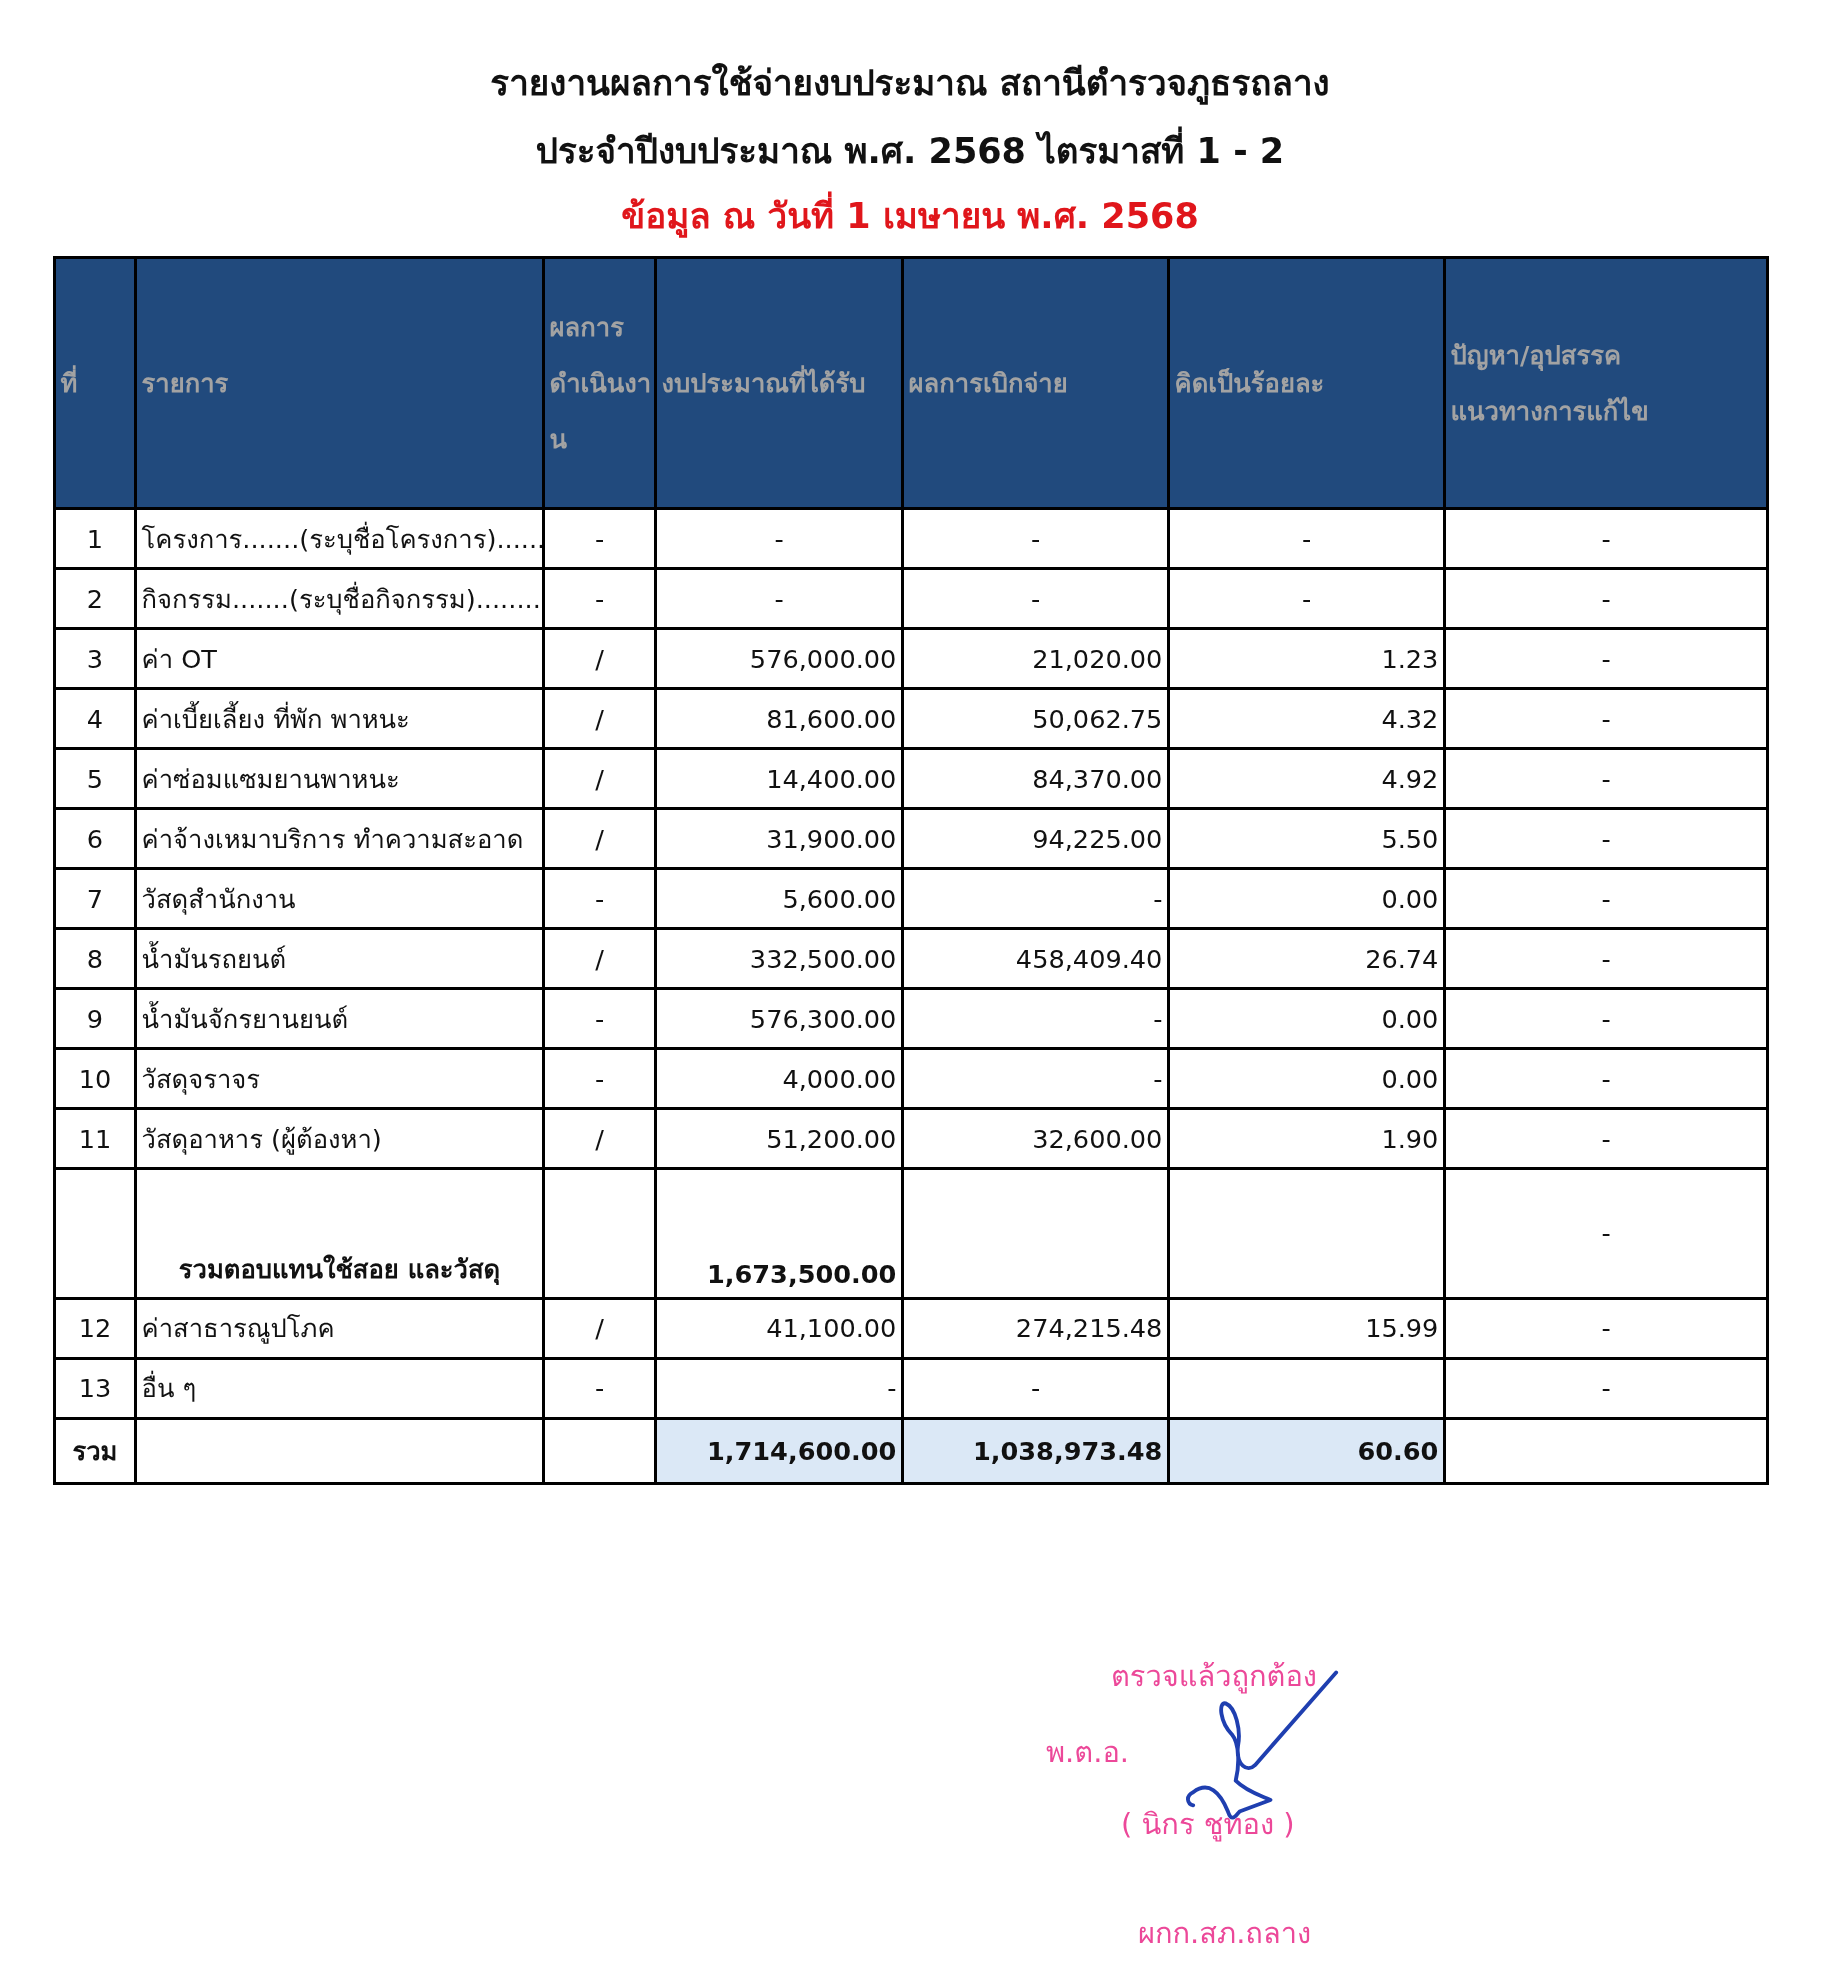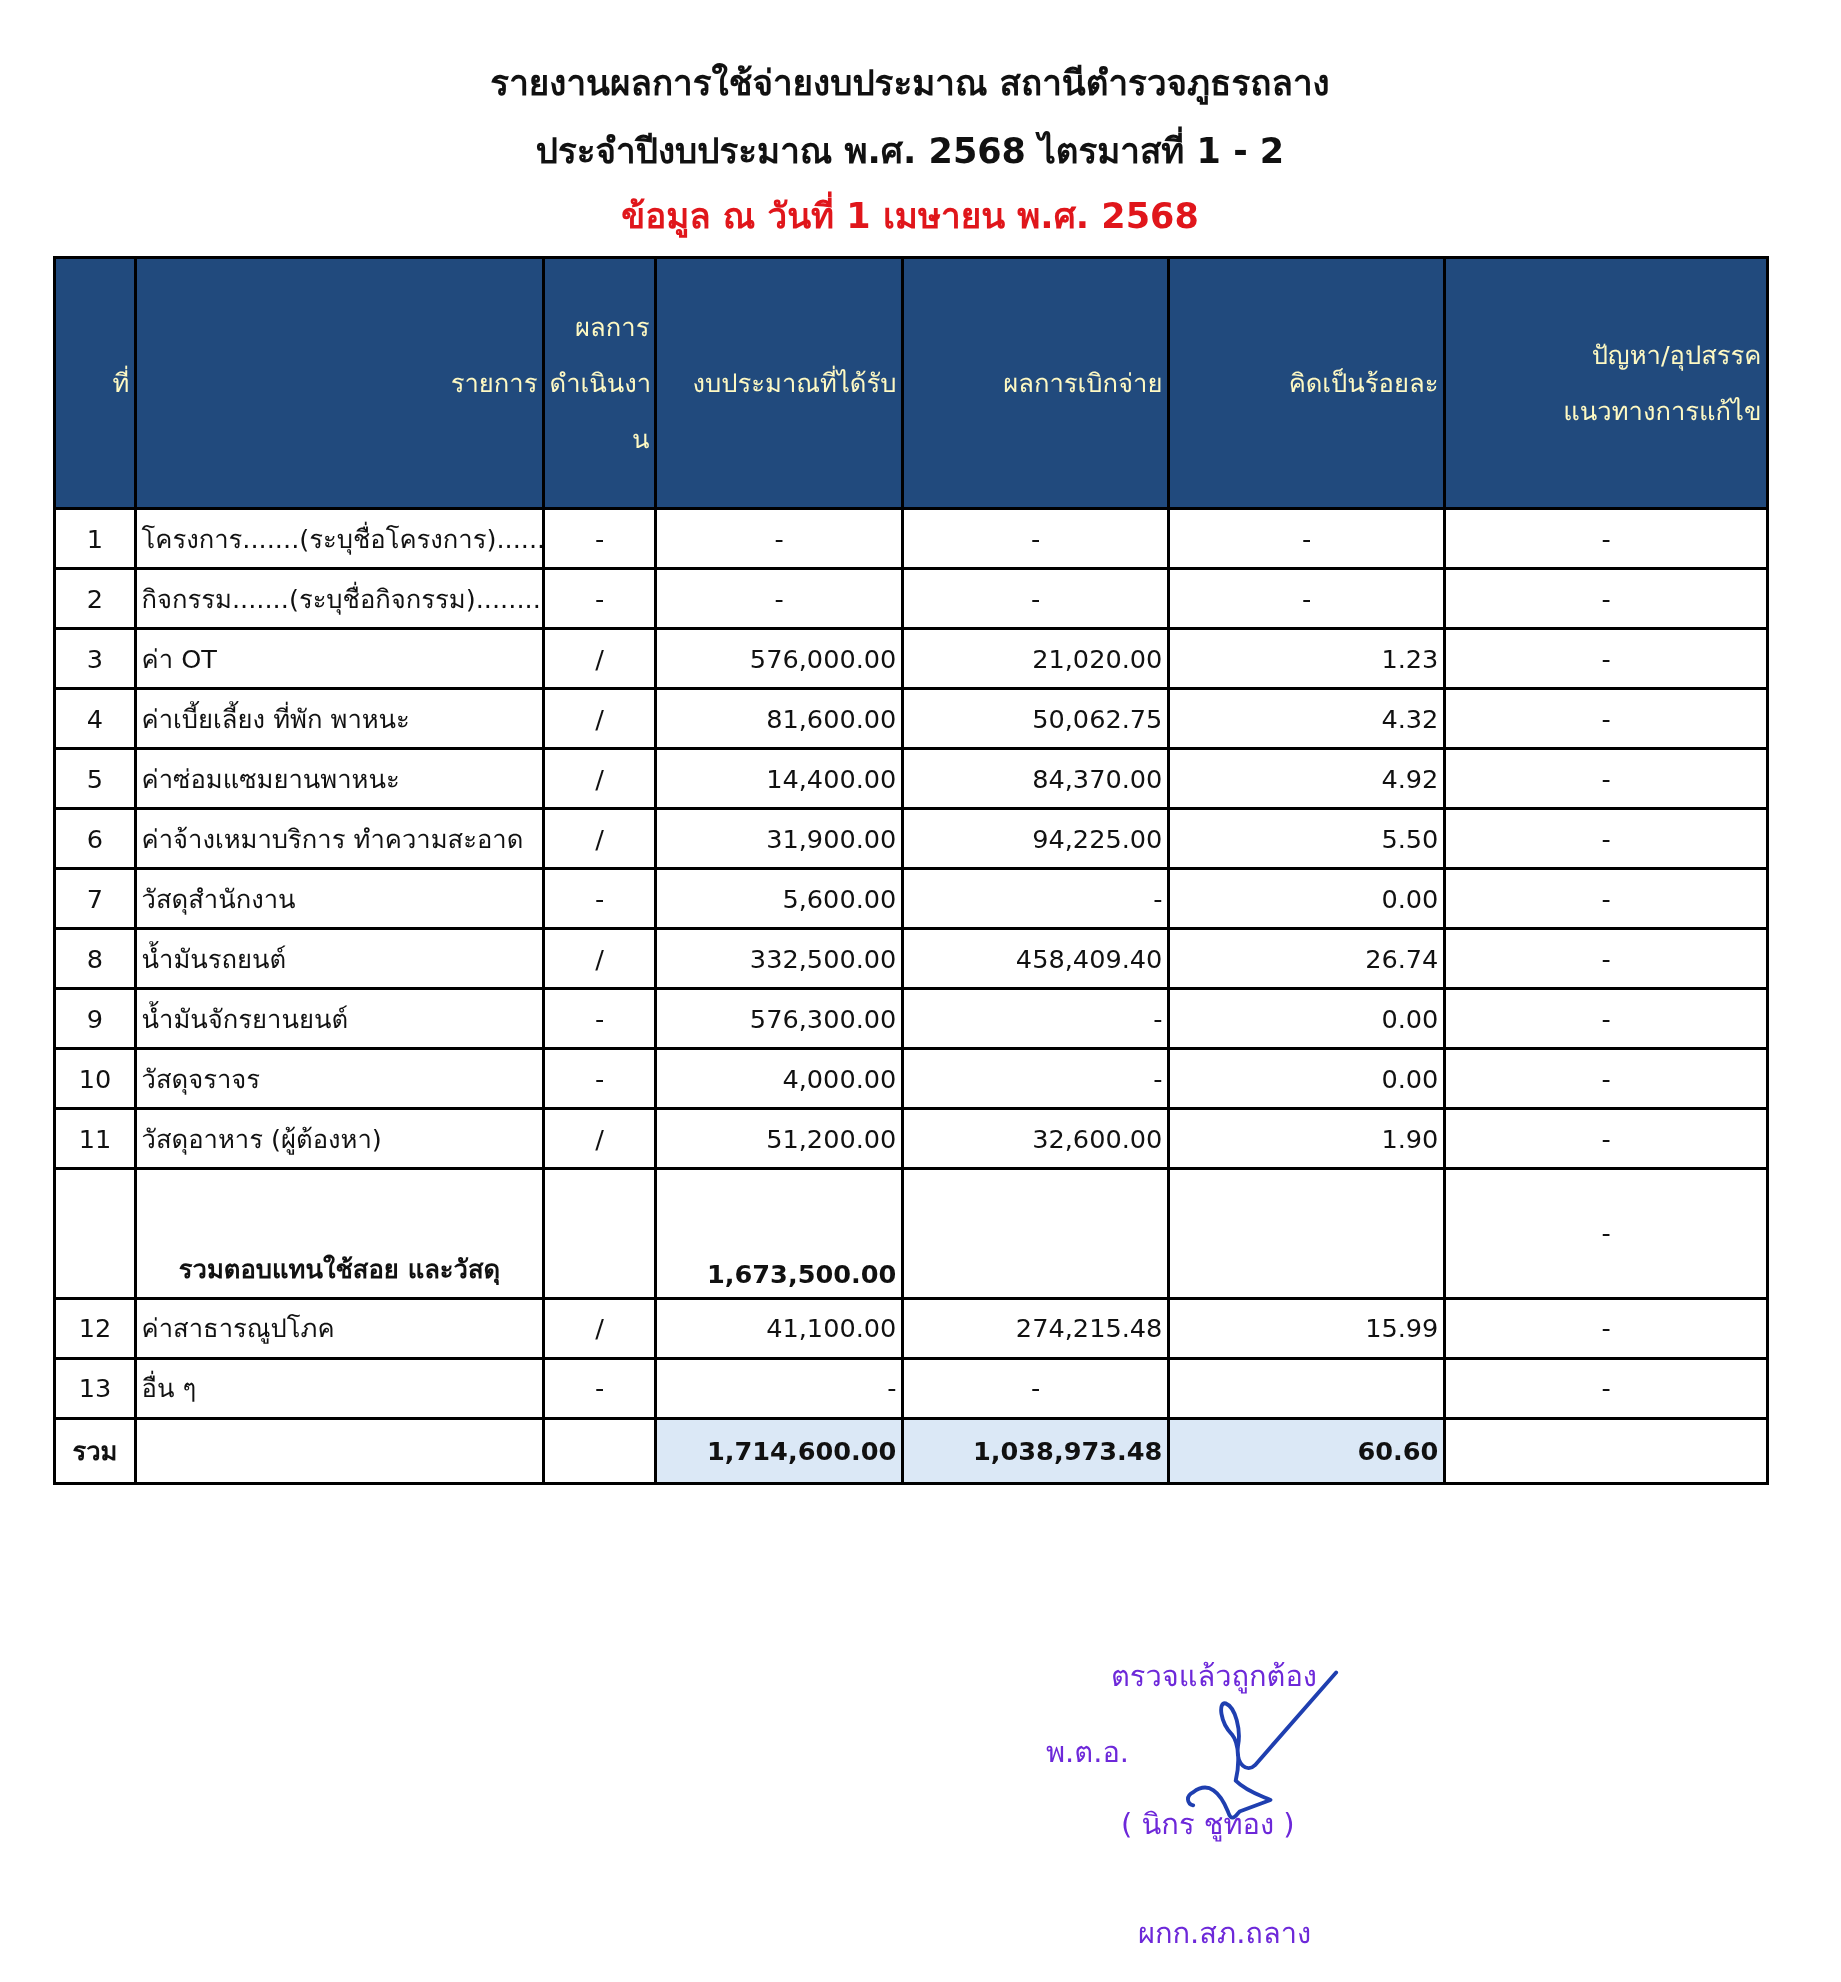--- a/index.html
+++ b/index.html
@@ -17,41 +17,41 @@
 
   table.report {
     position: absolute; left: 53px; top: 256px;
     border-collapse: collapse; table-layout: fixed; width: 1714px;
     font-size: 25.6px;
   }
   table.report td, table.report th {
     border: 3.1px solid #000; padding: 0 4.6px; overflow: hidden; white-space: nowrap;
   }
   thead th {
-    background: #214a7d; color: #fef9c3; font-weight: normal;
-    height: 248px; text-align: right; vertical-align: middle; line-height: 56px;
+    background: #214a7d; color: #a3a3a3; font-weight: bold;
+    height: 248px; text-align: left; vertical-align: middle; line-height: 56px;
     white-space: normal;
   }
   th .ml { display: block; }
   tbody td { height: 57px; vertical-align: middle; }
   .c-no { text-align: center; }
   .c-item { text-align: left; padding-left: 4.6px; }
   .c-status { text-align: center; }
   .c-num { text-align: right; padding-right: 3.1px; }
   .c-dash-center { text-align: center; }
   .c-remark { text-align: center; }
   tr.subtotal td { height: 119px; }
   tr.subtotal .c-item { text-align: center; vertical-align: bottom; padding-bottom: 7.7px; font-weight: bold; }
   tr.subtotal .c-num { vertical-align: bottom; padding-bottom: 7.7px; font-weight: bold; }
   tr.subtotal .c-remark { vertical-align: middle; }
   tr.total td { height: 62px; font-weight: bold; }
   tr.total .hl { background: #dbe8f6; }
   tr.total .c-no { font-weight: bold; }
 
-  .sig { position: absolute; font-size: 29px; font-family: "DejaVu Sans", sans-serif; color: #6d28d9; white-space: nowrap; }
+  .sig { position: absolute; font-size: 29px; font-family: "DejaVu Sans", sans-serif; color: #ec4899; white-space: nowrap; }
   .sig-check { left: 1111px; top: 1653px; }
   .sig-rank { left: 1046px; top: 1729px; }
   .sig-name { left: 1121px; top: 1801px; }
   .sig-pos { left: 1138px; top: 1876px; margin-top: 34px; }
   .sig-scribble { position: absolute; left: 1162px; top: 1657px; width: 186px; height: 170px; }
 </style>
 </head>
 <body>
 
 <div class="title t1">รายงานผลการใช้จ่ายงบประมาณ สถานีตำรวจภูธรถลาง</div>

